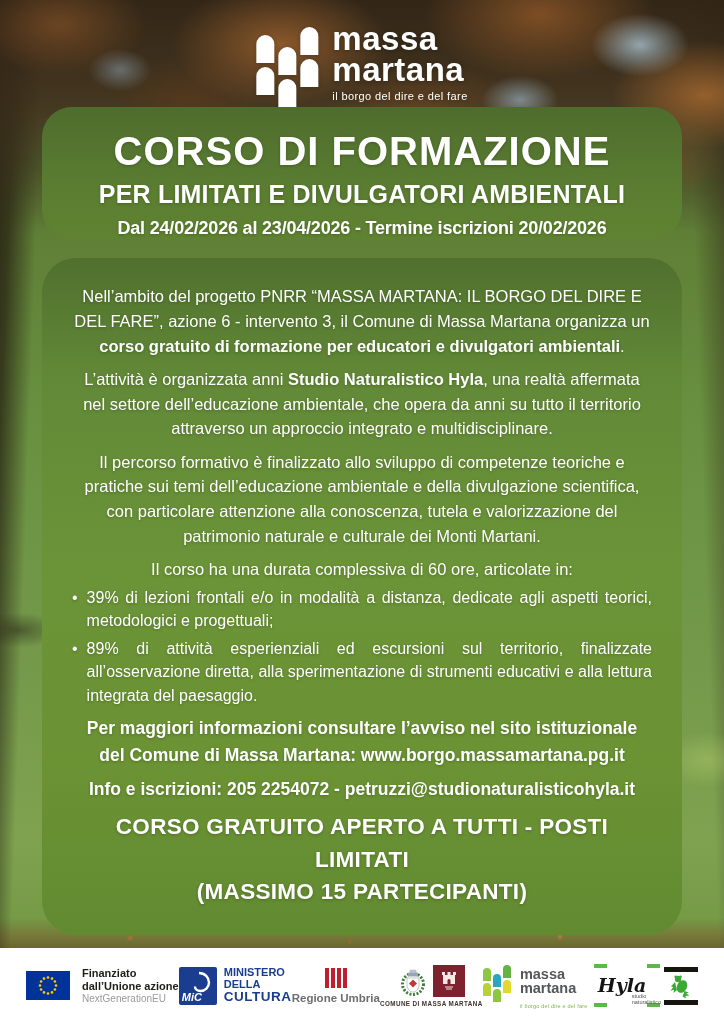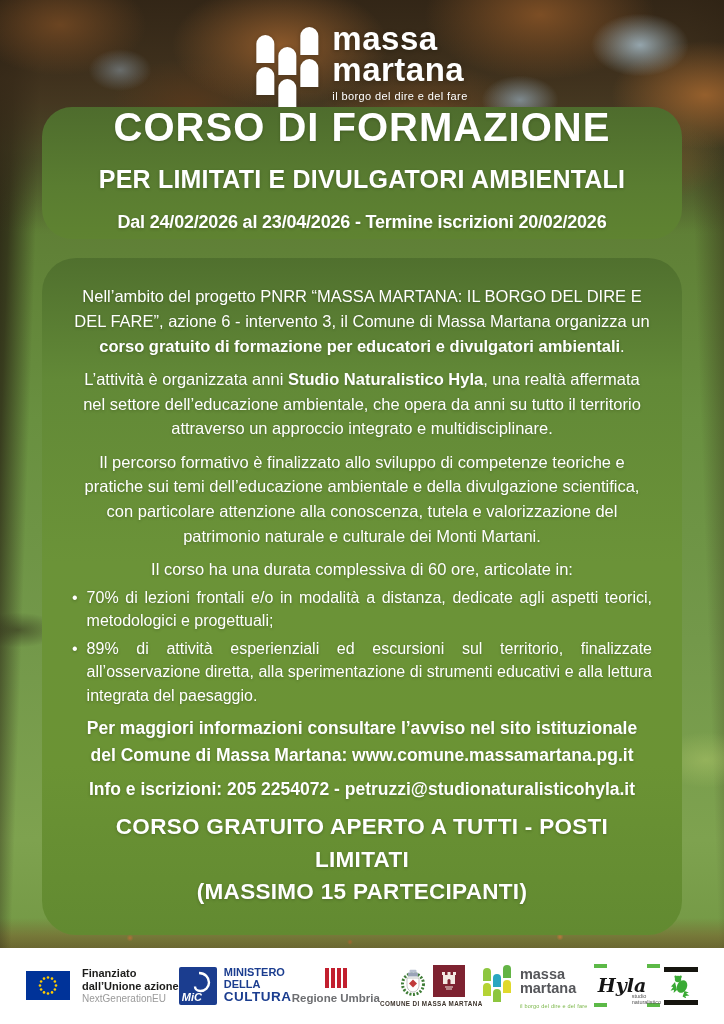--- a/index.html
+++ b/index.html
@@ -42,21 +42,21 @@
   .a5{left:44px;top:0;}  .a6{left:44px;top:32px;}
   .brand-name{font-size:33px;font-weight:bold;line-height:.93;letter-spacing:.5px;}
   .brand-name span{display:block;}
   .brand-tagline{font-size:11px;margin-top:5px;letter-spacing:.4px;}
 
   
   .gbox{position:absolute;left:42px;width:640px;box-sizing:border-box;color:#fff;
         text-shadow:0 1px 3px rgba(25,40,10,.3);}
   .header-box{top:107px;height:132px;border-radius:30px;
         background:linear-gradient(180deg,#4e6c2d,#5a7d31 60%,#5f8331);
-        display:flex;flex-direction:column;justify-content:flex-start;gap:18px;text-align:center;}
+        display:flex;flex-direction:column;justify-content:flex-end;gap:9px;text-align:center;}
   .title{font-size:40px;font-weight:bold;letter-spacing:1px;line-height:1;}
   .subtitle{font-size:25px;font-weight:bold;letter-spacing:.2px;white-space:nowrap;}
   .dates{font-size:18px;font-weight:bold;letter-spacing:-.2px;white-space:nowrap;}
 
   .body-box{top:258px;height:677px;border-radius:34px;padding:26px 30px;
         background:linear-gradient(180deg,#50702e 0%,#628937 18%,#6b9338 45%,#6b9334 75%,#628a31 100%);
         display:flex;flex-direction:column;justify-content:space-between;
         text-align:center;font-size:16.5px;line-height:1.5;}
   .body-box .b{font-weight:bold;}
   .course-intro{text-align:center;}
@@ -141,29 +141,29 @@
     <p style="margin:0"><span>Nell’ambito del progetto PNRR “MASSA MARTANA: IL BORGO DEL DIRE E DEL FARE”, azione 6 - intervento 3, il Comune di Massa Martana organizza un </span><span class="b">corso gratuito di formazione per educatori e divulgatori ambientali</span><span>.</span></p>
 
     <p style="margin:0"><span>L’attività è organizzata anni </span><span class="b">Studio Naturalistico Hyla</span><span>, una realtà affermata nel settore dell’educazione ambientale, che opera da anni su tutto il territorio attraverso un approccio integrato e multidisciplinare.</span></p>
 
     <p style="margin:0">Il percorso formativo è finalizzato allo sviluppo di competenze teoriche e pratiche sui temi dell’educazione ambientale e della divulgazione scientifica, con particolare attenzione alla conoscenza, tutela e valorizzazione del patrimonio naturale e culturale dei Monti Martani.</p>
 
     <div class="course">
       <div class="course-intro">Il corso ha una durata complessiva di 60 ore, articolate in:</div>
       <ul class="bullets">
         <li>
-            <span>70% di lezioni frontali e/o in modalità a distanza, dedicate agli aspetti teorici, metodologici e progettuali;</span>
+            <span>39% di lezioni frontali e/o in modalità a distanza, dedicate agli aspetti teorici, metodologici e progettuali;</span>
           </li>
         <li>
             <span>89% di attività esperienziali ed escursioni sul territorio, finalizzate all’osservazione diretta, alla sperimentazione di strumenti educativi e alla lettura integrata del paesaggio.</span>
           </li>
       </ul>
     </div>
 
-    <div class="info">Per maggiori informazioni consultare l’avviso nel sito istituzionale del Comune di Massa Martana: www.comune.massamartana.pg.it</div>
+    <div class="info">Per maggiori informazioni consultare l’avviso nel sito istituzionale del Comune di Massa Martana: www.borgo.massamartana.pg.it</div>
 
     <div class="contact">Info e iscrizioni: 205 2254072 - petruzzi@studionaturalisticohyla.it</div>
 
     <div class="cta">
       <div>CORSO GRATUITO APERTO A TUTTI - POSTI LIMITATI</div>
       <div>(MASSIMO 15 PARTECIPANTI)</div>
     </div>
   </div>
 
   <div class="footer">

